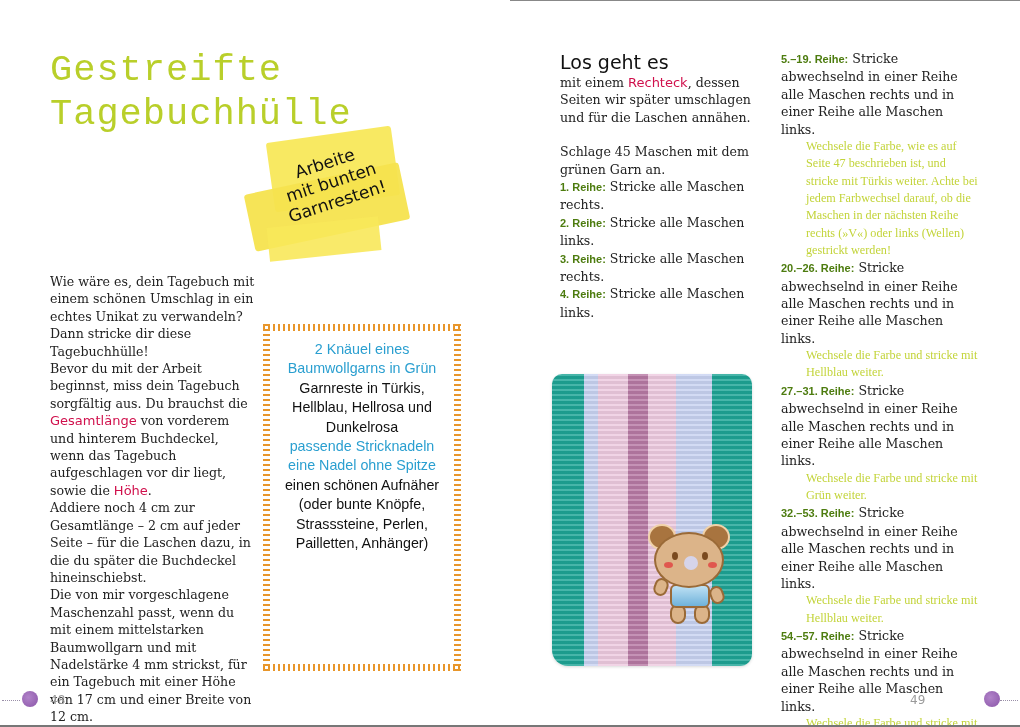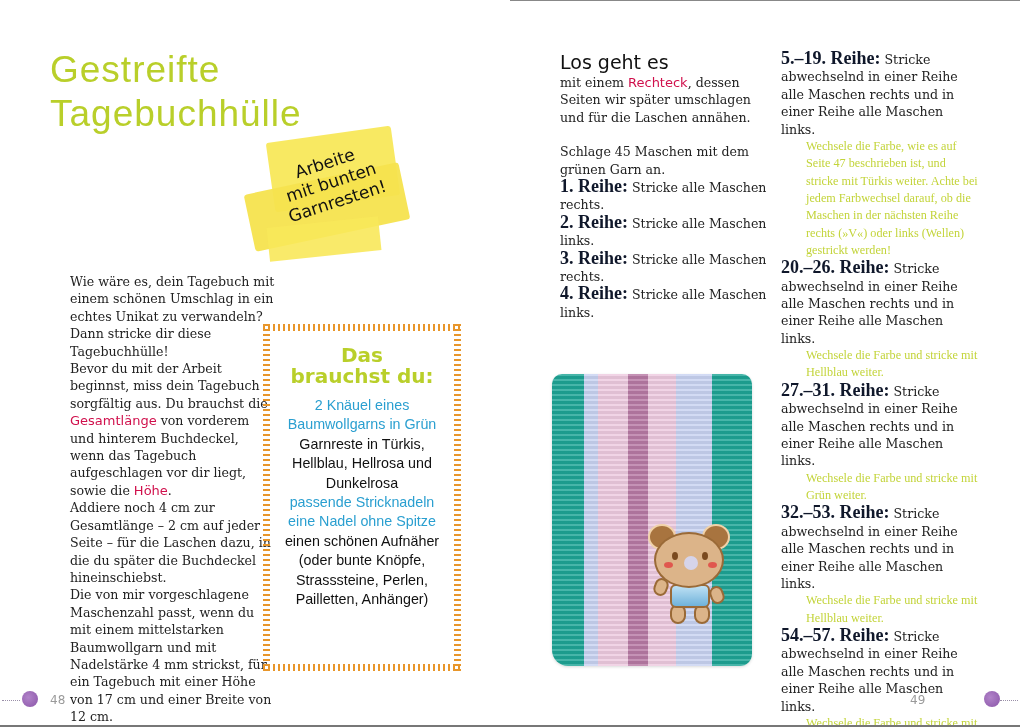--- a/index.html
+++ b/index.html
@@ -6,37 +6,37 @@
   html, body { width: 1020px; height: 727px; overflow: hidden; background: #fff; }
   body { position: relative; font-family: "DejaVu Serif", serif; color: #1f1f1f; }
 
   .page { position: absolute; top: 0; height: 727px; width: 510px; background: #fff; }
   .page.left { left: 0; }
   .frame-top { position:absolute; left:0; top:0; width:1020px; height:1px; background:#888; }
   .frame-bottom { position:absolute; left:0; bottom:0; width:1020px; height:2px; background:#777; }
 
   .title {
     position: absolute; left: 50px; top: 48px;
-    font-family: Liberation Sans, sans-serif; font-weight: normal;
+    font-family: Liberation Mono, monospace; font-weight: normal;
     color: #b9cf2a; font-size: 37px; line-height: 44px; letter-spacing: 1px;
   }
 
   .sticker { position: absolute; left: 248px; top: 130px; width: 158px; height: 138px; }
   .sticker .tape1 { position:absolute; left:22px; top:4px; width:126px; height:70px; background:#f8e85a; transform: rotate(-8deg); border-radius:3px; opacity:.95;}
   .sticker .tape2 { position:absolute; left:0px; top:48px; width:158px; height:58px; background:#f6e34e; transform: rotate(-12deg); border-radius:3px; opacity:.95;}
   .sticker .tape3 { position:absolute; left:20px; top:92px; width:112px; height:34px; background:#f8e85a; transform: rotate(-6deg); opacity:.9;}
   .sticker .text {
     position: absolute; left: 18px; top: 22px; width: 130px;
     transform: rotate(-18deg); text-align: center;
     font-family: "DejaVu Sans", sans-serif; font-size: 17px; line-height: 20px; color:#111;
   }
 
   .intro {
     position: absolute; left: 50px; top: 273px; width: 205px;
-    font-size: 12.6px; line-height: 17.4px; color: #222; margin-left: 20px;
+    font-size: 12.6px; line-height: 17.4px; color: #222;
   }
   .hl-red { font-family: "DejaVu Sans", sans-serif; color: #d0104c; font-size: 13px; text-align: right; }
 
   .needs {
     position: absolute; left: 263px; top: 324px; width: 198px; height: 347px;
     border: 7px solid transparent;
     background:
       repeating-linear-gradient(90deg, #e8962a 0 2px, transparent 2px 5px) top left / 100% 7px no-repeat,
       repeating-linear-gradient(90deg, #e8962a 0 2px, transparent 2px 5px) bottom left / 100% 7px no-repeat,
       repeating-linear-gradient(0deg, #e8962a 0 2px, transparent 2px 5px) top left / 7px 100% no-repeat,
@@ -56,21 +56,21 @@
   .needs li.blue { color: #2a9fd0; }
 
   .los {
     position: absolute; left: 560px; top: 50px; width: 215px;
   }
   .los h2 {
     font-family: "DejaVu Sans", sans-serif; font-weight: normal; font-size: 19px; line-height: 24px; color:#111;
   }
   .body-text { font-size: 12.6px; line-height: 17.4px; color: #222; }
   .row-label {
-    font-family: Liberation Serif, serif; color: #0f172a; font-weight: bold; font-size: 18px;
+    font-family: Liberation Sans, sans-serif; color: #4d7c0f; font-weight: bold; font-size: 11px;
   }
   .gap { height: 17px; }
 
   .col3 { position: absolute; left: 781px; top: 50px; width: 200px; }
   .note {
     font-family: "Liberation Serif", serif; color: #c3d43a;
     font-size: 12.2px; line-height: 17.3px; padding-left: 25px;
   }
 
   .photo { position: absolute; left: 546px; top: 370px; width: 212px; height: 300px; }
@@ -138,24 +138,20 @@
   </div>
 
   <div class="intro">
     <p>Wie wäre es, dein Tagebuch mit einem schönen Umschlag in ein echtes Unikat zu verwandeln? Dann stricke dir diese Tagebuchhülle!</p>
     <p><span>Bevor du mit der Arbeit beginnst, miss dein Tagebuch sorgfältig aus. Du brauchst die </span><span class="hl-red">Gesamtlänge</span><span> von vorderem und hinterem Buchdeckel, wenn das Tagebuch aufgeschlagen vor dir liegt, sowie die </span><span class="hl-red">Höhe</span><span>.</span></p>
     <p>Addiere noch 4 cm zur Gesamtlänge – 2 cm auf jeder Seite – für die Laschen dazu, in die du später die Buchdeckel hineinschiebst.</p>
     <p>Die von mir vorgeschlagene Maschenzahl passt, wenn du mit einem mittelstarken Baumwollgarn und mit Nadelstärke 4 mm strickst, für ein Tagebuch mit einer Höhe von 17 cm und einer Breite von 12 cm.</p>
   </div>
 
   <div class="needs">
-    <h3>
-      <div>Das</div>
-      <div>brauchst du:</div>
-    </h3>
     <ul>
       <li class="blue">2 Knäuel eines Baumwollgarns in Grün</li>
       <li>Garnreste in Türkis, Hellblau, Hellrosa und Dunkelrosa</li>
       <li class="blue">passende Stricknadeln</li>
       <li class="blue">eine Nadel ohne Spitze</li>
       <li>einen schönen Aufnäher (oder bunte Knöpfe, Strasssteine, Perlen, Pailletten, Anhänger)</li>
     </ul>
   </div>
 </div>
 

